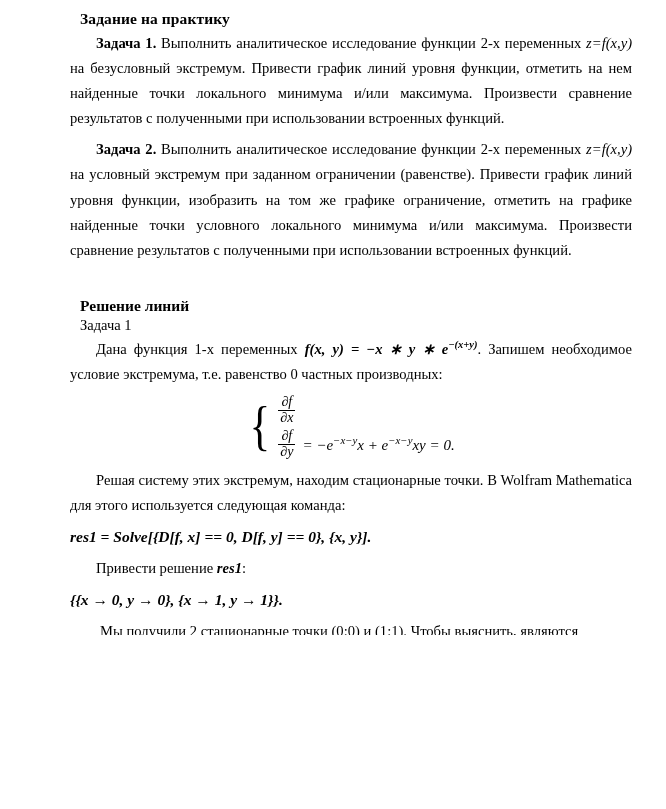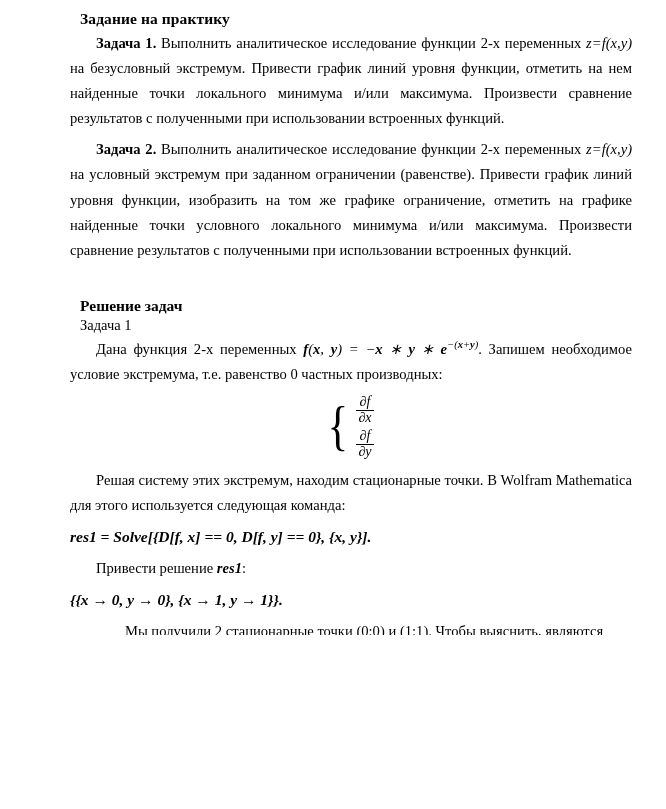--- a/index.html
+++ b/index.html
@@ -63,20 +63,21 @@
     text-align: left;
     font-family: "Liberation Serif", serif;
     font-size: 15.5px;
     font-style: italic;
     font-weight: bold;
     margin: 10px 0 10px 0;
   }
   .inline-math {
     font-style: italic;
     font-family: "Liberation Serif", serif;
+    font-weight: bold;
   }
   .sys {
     display: flex;
     justify-content: center;
     align-items: center;
     margin: 8px 0 8px 0;
   }
   .brace {
     font-size: 54px;
     line-height: 48px;
@@ -124,59 +125,59 @@
     font-size: 0.72em;
     vertical-align: super;
   }
   .cut-line {
     font-size: 14.6px;
     line-height: 1.72;
     margin: 4px;
     text-indent: 26px;
     overflow: hidden;
     height: 16px;
-    text-align: center;
   }
   .nowrap { white-space: nowrap; }
 </style>
 </head>
 <body>
 
 <div class="page">
   <div class="content">
 
     <h1 class="heading">Задание на практику</h1>
 
     <p class="para"><span class="lead">Задача 1.</span><span> Выполнить аналитическое исследование функции 2-х переменных </span><span class="ital">z=f(x,y)</span><span> на безусловный экстремум. Привести график линий уровня функции, отметить на нем найденные точки локального минимума и/или максимума. Произвести сравнение результатов с полученными при использовании встроенных функций.</span></p>
 
     <div class="gap-small"></div>
 
     <p class="para"><span class="lead">Задача 2.</span><span> Выполнить аналитическое исследование функции 2-х переменных </span><span class="ital">z=f(x,y)</span><span> на условный экстремум при заданном ограничении (равенстве). Привести график линий уровня функции, изобразить на том же графике ограничение, отметить на графике найденные точки условного локального минимума и/или максимума. Произвести сравнение результатов с полученными при использовании встроенных функций.</span></p>
 
     <div class="gap-big"></div>
 
-    <div class="section-title">Решение задач</div>
+    <div class="section-title">Решение линий</div>
     <div class="task-title">Задача 1</div>
 
-    <p class="para"><span>Дана  функция  2-х  переменных </span><span class="inline-math nowrap"><b><i>f</i></b>(<b><i>x</i></b>, <b><i>y</i></b>) = −<b><i>x</i></b> ∗ <b><i>y</i></b> ∗ <b><i>e</i></b><span class="exp">−(<b><i>x</i></b>+<b><i>y</i></b>)</span></span><span>. Запишем необходимое условие экстремума, т.е. равенство 0 частных производных:</span></p>
+    <p class="para"><span>Дана  функция  1-х  переменных </span><span class="inline-math nowrap"><b><i>f</i></b>(<b><i>x</i></b>, <b><i>y</i></b>) = −<b><i>x</i></b> ∗ <b><i>y</i></b> ∗ <b><i>e</i></b><span class="exp">−(<b><i>x</i></b>+<b><i>y</i></b>)</span></span><span>. Запишем необходимое условие экстремума, т.е. равенство 0 частных производных:</span></p>
 
     <div class="sys">
       <div class="brace">{</div>
       <div class="sys-rows">
         <div class="sys-row">
           <span class="frac">
             <span class="num">∂f</span>
             <span class="den">∂x</span>
           </span>
         </div>
         <div class="sys-row">
           <span class="frac">
             <span class="num">∂f</span>
             <span class="den">∂y</span>
           </span>
+          <span class="eqrest">= −<i>e</i><span class="exp">−<i>x</i>−<i>y</i></span><i>x</i> + <i>e</i><span class="exp">−<i>x</i>−<i>y</i></span><i>xy</i> = 0.</span>
         </div>
       </div>
     </div>
 
     <p class="para">Решая  систему  этих  экстремум,  находим  стационарные  точки.  В Wolfram Mathematica для этого используется следующая команда:</p>
 
     <div class="math-center"><i>res</i><b>1</b> = <i>Solve</i>[{<i>D</i>[<i>f</i>, <i>x</i>] == <b>0</b>, <i>D</i>[<i>f</i>, <i>y</i>] == <b>0</b>}, {<i>x</i>, <i>y</i>}].</div>
 
     <p class="para"><span>Привести решение </span><span style="font-weight:bold;font-style:italic;">res1</span><span>:</span></p>
 

